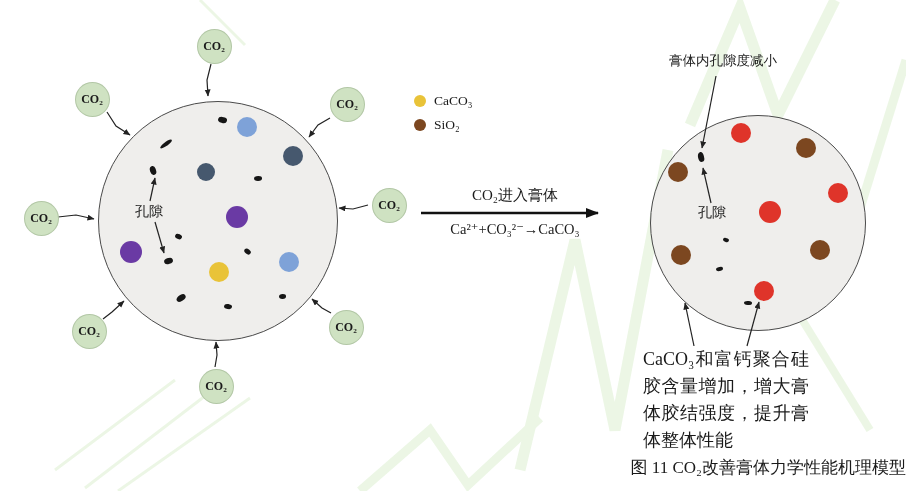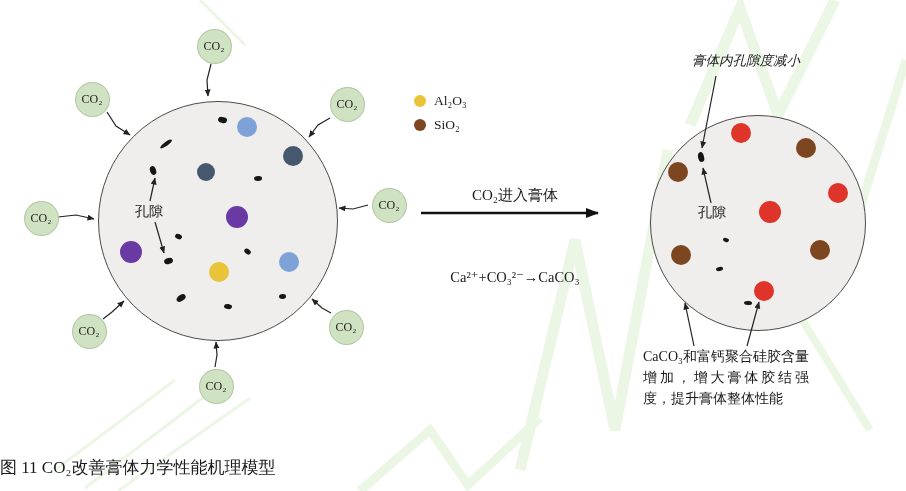--- a/index.html
+++ b/index.html
@@ -8,36 +8,36 @@
   svg.layer{position:absolute;left:0;top:0;width:906px;height:491px;}
   .wm{z-index:0;}
   .arrows{z-index:2;pointer-events:none;}
   .circle{position:absolute;border-radius:50%;border:1.5px solid #4a4a4a;z-index:1;}
   .circle.left{left:98px;top:101px;width:238px;height:238px;}
   .circle.right{left:650px;top:115px;width:214px;height:214px;}
   .particle{position:absolute;border-radius:50%;z-index:3;}
   .pore{position:absolute;z-index:3;border-radius:55% 45% 50% 50%;}
   .co2-bubble{position:absolute;width:33px;height:33px;border-radius:50%;z-index:4;
               display:flex;align-items:center;justify-content:center;font-size:12px;
-              border:1px solid rgba(90,120,80,.25);}
+              border:1px solid rgba(90,120,80,.25);font-weight:bold;}
   .legend{position:absolute;left:414px;top:93px;display:flex;z-index:4;}
   .legend-col{display:flex;flex-direction:column;gap:8px;}
   .legend-col.c1{width:97px;}
   .legend-item{display:flex;align-items:center;gap:8px;font-size:13.5px;white-space:nowrap;}
   .dot{width:12px;height:12px;border-radius:50%;flex:0 0 12px;}
   .proc-label{position:absolute;left:420px;top:186px;width:190px;text-align:center;font-size:15px;z-index:4;}
-  .eq1{position:absolute;left:405px;top:221px;width:220px;text-align:center;font-size:14.5px;z-index:4;margin-top:48px;}
+  .eq1{position:absolute;left:405px;top:221px;width:220px;text-align:center;font-size:14.5px;z-index:4;}
   .eq2{position:absolute;left:328px;top:247px;width:374px;text-align:center;font-size:14.5px;z-index:4;}
   .pore-label{position:absolute;font-size:14px;z-index:4;}
   .pore-label.lp{left:135px;top:203px;}
   .pore-label.rp{left:698px;top:204px;}
-  .top-annot{position:absolute;left:646px;top:52px;width:154px;text-align:right;font-size:13.5px;z-index:4;font-style:italic;}
-  .bottom-annot{position:absolute;left:643px;top:346px;width:166px;font-size:14px;line-height:1.5;
+  .top-annot{position:absolute;left:646px;top:52px;width:154px;text-align:center;font-size:13.5px;z-index:4;}
+  .bottom-annot{position:absolute;left:643px;top:346px;width:166px;font-size:18px;line-height:1.5;
                 text-align:justify;z-index:4;}
-  .caption{position:absolute;left:0;top:456px;width:100%;text-align:left;font-size:17px;z-index:4;}
+  .caption{position:absolute;left:0;top:456px;width:100%;text-align:right;font-size:17px;z-index:4;}
 </style>
 </head>
 <body>
 
 <div class="canvas" id="root">
 
   <svg class="layer wm" viewBox="0 0 906 491" opacity="0.65">
     <g fill="none" stroke="#e2f2d8">
       <path d="M520,470 L575,240 L615,430 L668,150" stroke-width="11"></path>
       <path d="M690,125 L740,8 L778,115 L835,0" stroke-width="11"></path>
@@ -84,21 +84,21 @@
       <line x1="747" y1="346" x2="759" y2="302" marker-end="url(#ah)"></line>
     </g>
 
     <line x1="421" y1="213" x2="598" y2="213" stroke="#111" stroke-width="2.6" marker-end="url(#bigah)"></line>
   </svg>
 
   <div class="legend">
     <div class="legend-col">
       <div class="legend-item">
         <span class="dot" style="background-color: rgb(233, 195, 56);"></span>
-        <span>Al₂O₃</span>
+        <span>CaCO₃</span>
       </div>
       <div class="legend-item">
         <span class="dot" style="background-color: rgb(124, 71, 32);"></span>
         <span>SiO₂</span>
       </div>
     </div>
   </div>
 
   <div class="proc-label">CO₂进入膏体</div>
   <div class="eq1">Ca²⁺+CO₃²⁻→CaCO₃</div>

